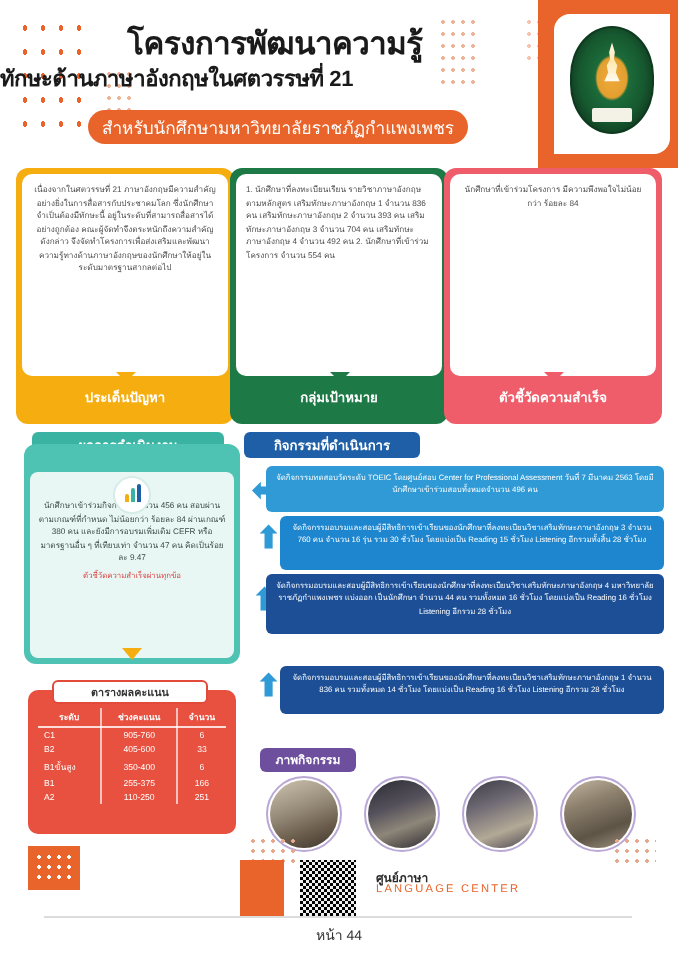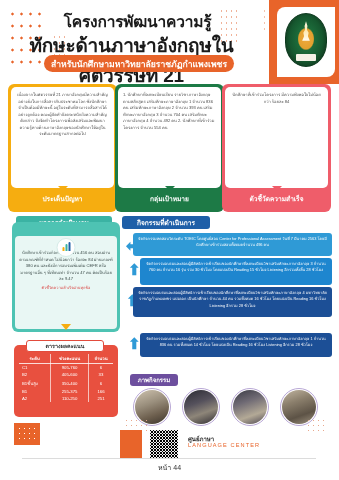--- a/index.html
+++ b/index.html
@@ -56,27 +56,27 @@
   .dots-hdr4 {
     position:absolute; left:262px; top:8px; width:20px; height:26px;
     background-image: radial-gradient(#f3c3ad 0.8px, transparent 1px);
     background-size: 5px 6px;
   }
   .title1 {
     position:absolute; left:0; right:64px; top:9px; text-align:center;
     font-size:15.5px; font-weight:bold; color:#1a1a1a; letter-spacing:-0.2px;
   }
   .title2 {
-    position:absolute; left:0; right:76px; top:30px; text-align:center;
-    font-size:19px; font-weight:bold; color:#1a1a1a; letter-spacing:-0.2px;
+    position:absolute; left:0; right:76px; top:30px; 
+    font-size:11px; font-weight:bold; color:#1a1a1a; letter-spacing:-0.2px;
   }
   .subtitle-pill {
     position:absolute; left:44px; top:55px; width:190px; height:17px;
     background:#e8642a; border-radius:9px;
-    color:#fff; font-size:8.6px; font-weight:bold;
+    color:#fff; font-size:8.6px; font-weight:normal;
     display:flex; align-items:center; justify-content:center;
   }
 
   
   .tabwrap { position:absolute; top:84px; width:109px; height:128px; }
   .tabwrap.t1 { left:8px; }
   .tabwrap.t2 { left:115px; }
   .tabwrap.t3 { left:222px; }
   .tabbg { position:absolute; inset:0; border-radius:6px; }
   .tabbg.o { background:#f6ad10; }

